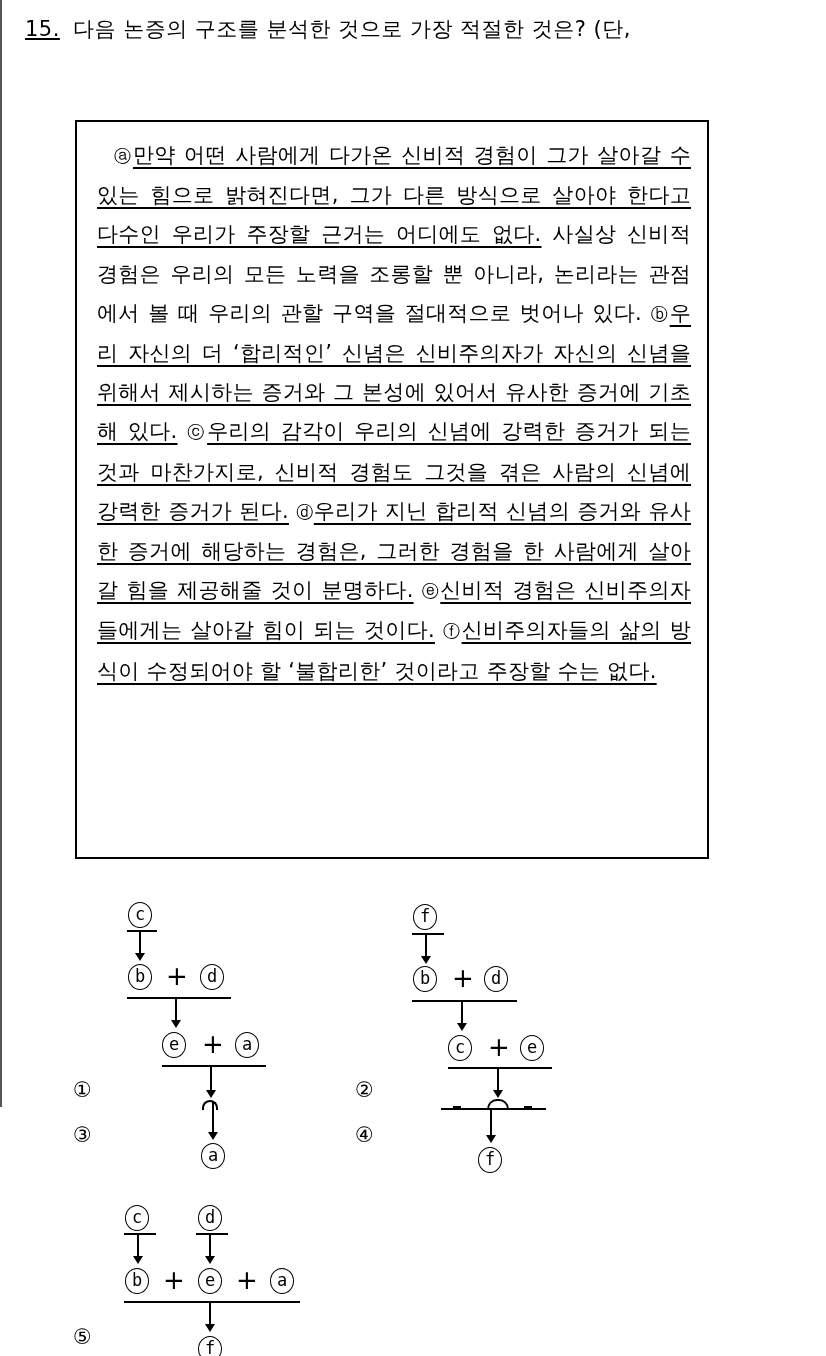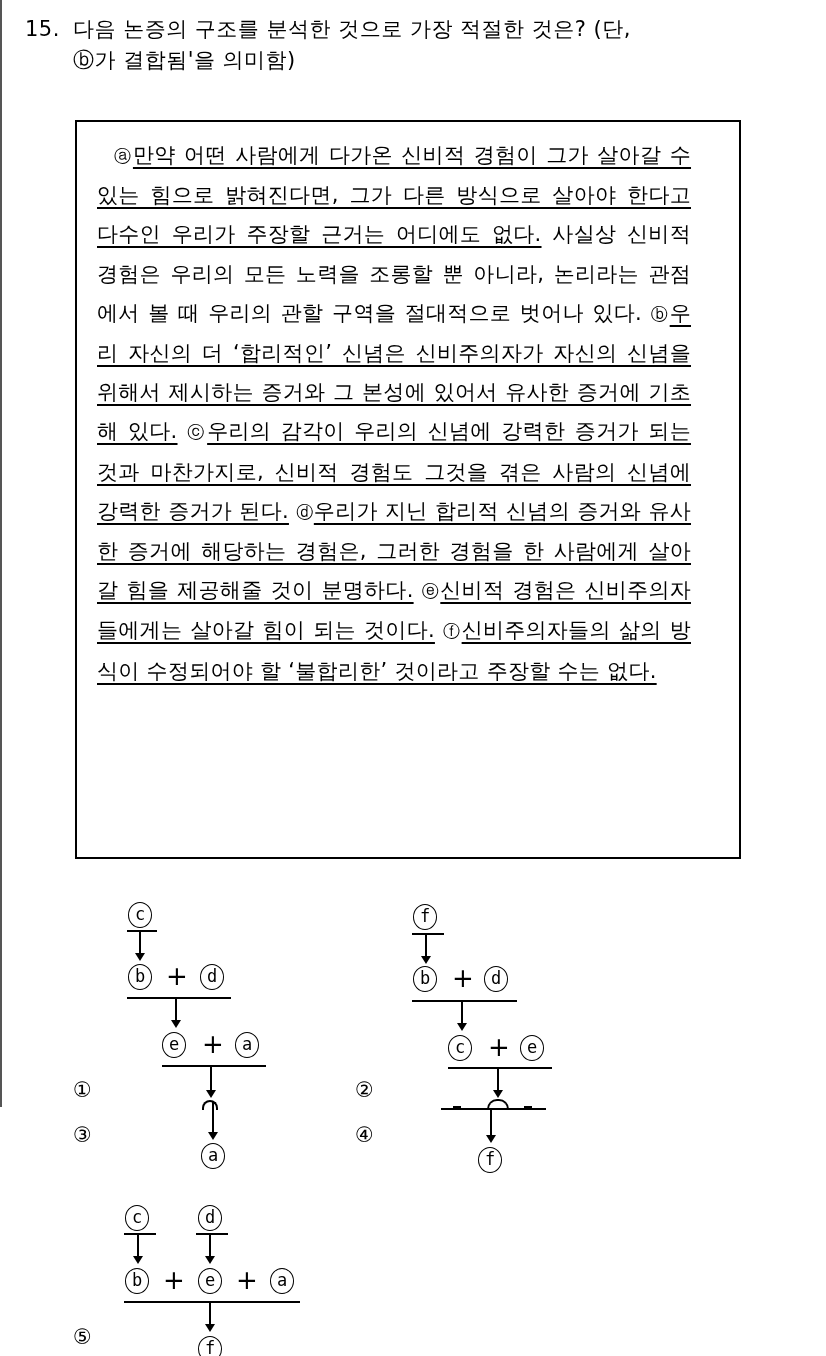--- a/index.html
+++ b/index.html
@@ -5,26 +5,26 @@
   html, body { margin: 0; padding: 0; background: #ffffff; }
   body {
     width: 826px; height: 1356px; position: relative; overflow: hidden;
     font-family: "DejaVu Sans", "Liberation Sans", sans-serif; color: #000;
   }
   .left-rule { position: absolute; left: 0; top: 0; width: 2px; height: 1107px; background: #555; }
   .question {
     position: absolute; left: 25px; top: 14px; width: 780px;
     font-size: 21px; line-height: 31px; letter-spacing: 0.5px;
   }
-  .question .num { display: inline-block; width: 48px; }
+  .question .num { display: inline-block; width: 48px; text-decoration: underline; }
   .question .line { white-space: nowrap; }
   .question .indent { padding-left: 48px; }
   .passage {
     position: absolute; left: 75px; top: 120px; width: 630px; height: 735px;
-    border: 2px solid #000; box-sizing: content-box; padding-left: 32px;
+    border: 2px solid #000; box-sizing: content-box;
   }
   .passage-text {
     position: absolute; left: 20px; top: 14px; width: 594px;
     font-size: 21px; line-height: 39.2px; text-align: justify; letter-spacing: 0.3px;
   }
   .u { text-decoration: underline; text-decoration-thickness: 2px; text-underline-offset: 5px; }
   .mark { font-size: 17px; }
   .choice-num { position: absolute; font-size: 21px; }
   .node {
     position: absolute; width: 24px; height: 26px; border: 1.5px solid #000; border-radius: 50%;
@@ -44,21 +44,20 @@
   }
   .tick { position: absolute; width: 8px; height: 3px; background: #000; }
 </style>
 </head>
 <body>
 
 <div class="left-rule"></div>
 
 <div class="question">
   <div class="line"><span class="num">15.</span><span>다음 논증의 구조를 분석한 것으로 가장 적절한 것은? (단,</span></div>
-  <div class="line indent">ⓑ가 결합됨'을 의미함)</div>
 </div>
 
 <div class="passage">
   <div class="passage-text">&nbsp;&nbsp;<span class="mark">ⓐ</span><span class="u">만약 어떤 사람에게 다가온 신비적 경험이 그가 살아갈 수 있는 힘으로 밝혀진다면, 그가 다른 방식으로 살아야 한다고 다수인 우리가 주장할 근거는 어디에도 없다.</span><span> 사실상 신비적 경험은 우리의 모든 노력을 조롱할 뿐 아니라, 논리라는 관점에서 볼 때 우리의 관할 구역을 절대적으로 벗어나 있다. </span><span class="mark">ⓑ</span><span class="u">우리 자신의 더 ‘합리적인’ 신념은 신비주의자가 자신의 신념을 위해서 제시하는 증거와 그 본성에 있어서 유사한 증거에 기초해 있다.</span><span> </span><span class="mark">ⓒ</span><span class="u">우리의 감각이 우리의 신념에 강력한 증거가 되는 것과 마찬가지로, 신비적 경험도 그것을 겪은 사람의 신념에 강력한 증거가 된다.</span><span> </span><span class="mark">ⓓ</span><span class="u">우리가 지닌 합리적 신념의 증거와 유사한 증거에 해당하는 경험은, 그러한 경험을 한 사람에게 살아갈 힘을 제공해줄 것이 분명하다.</span><span> </span><span class="mark">ⓔ</span><span class="u">신비적 경험은 신비주의자들에게는 살아갈 힘이 되는 것이다.</span><span> </span><span class="mark">ⓕ</span><span class="u">신비주의자들의 삶의 방식이 수정되어야 할 ‘불합리한’ 것이라고 주장할 수는 없다.</span></div>
 </div>
 
 <span class="choice-num" style="left:73px;top:1078px;">①</span>
 <span class="choice-num" style="left:73px;top:1123px;">③</span>
 <span class="choice-num" style="left:355px;top:1078px;">②</span>
 <span class="choice-num" style="left:355px;top:1123px;">④</span>

